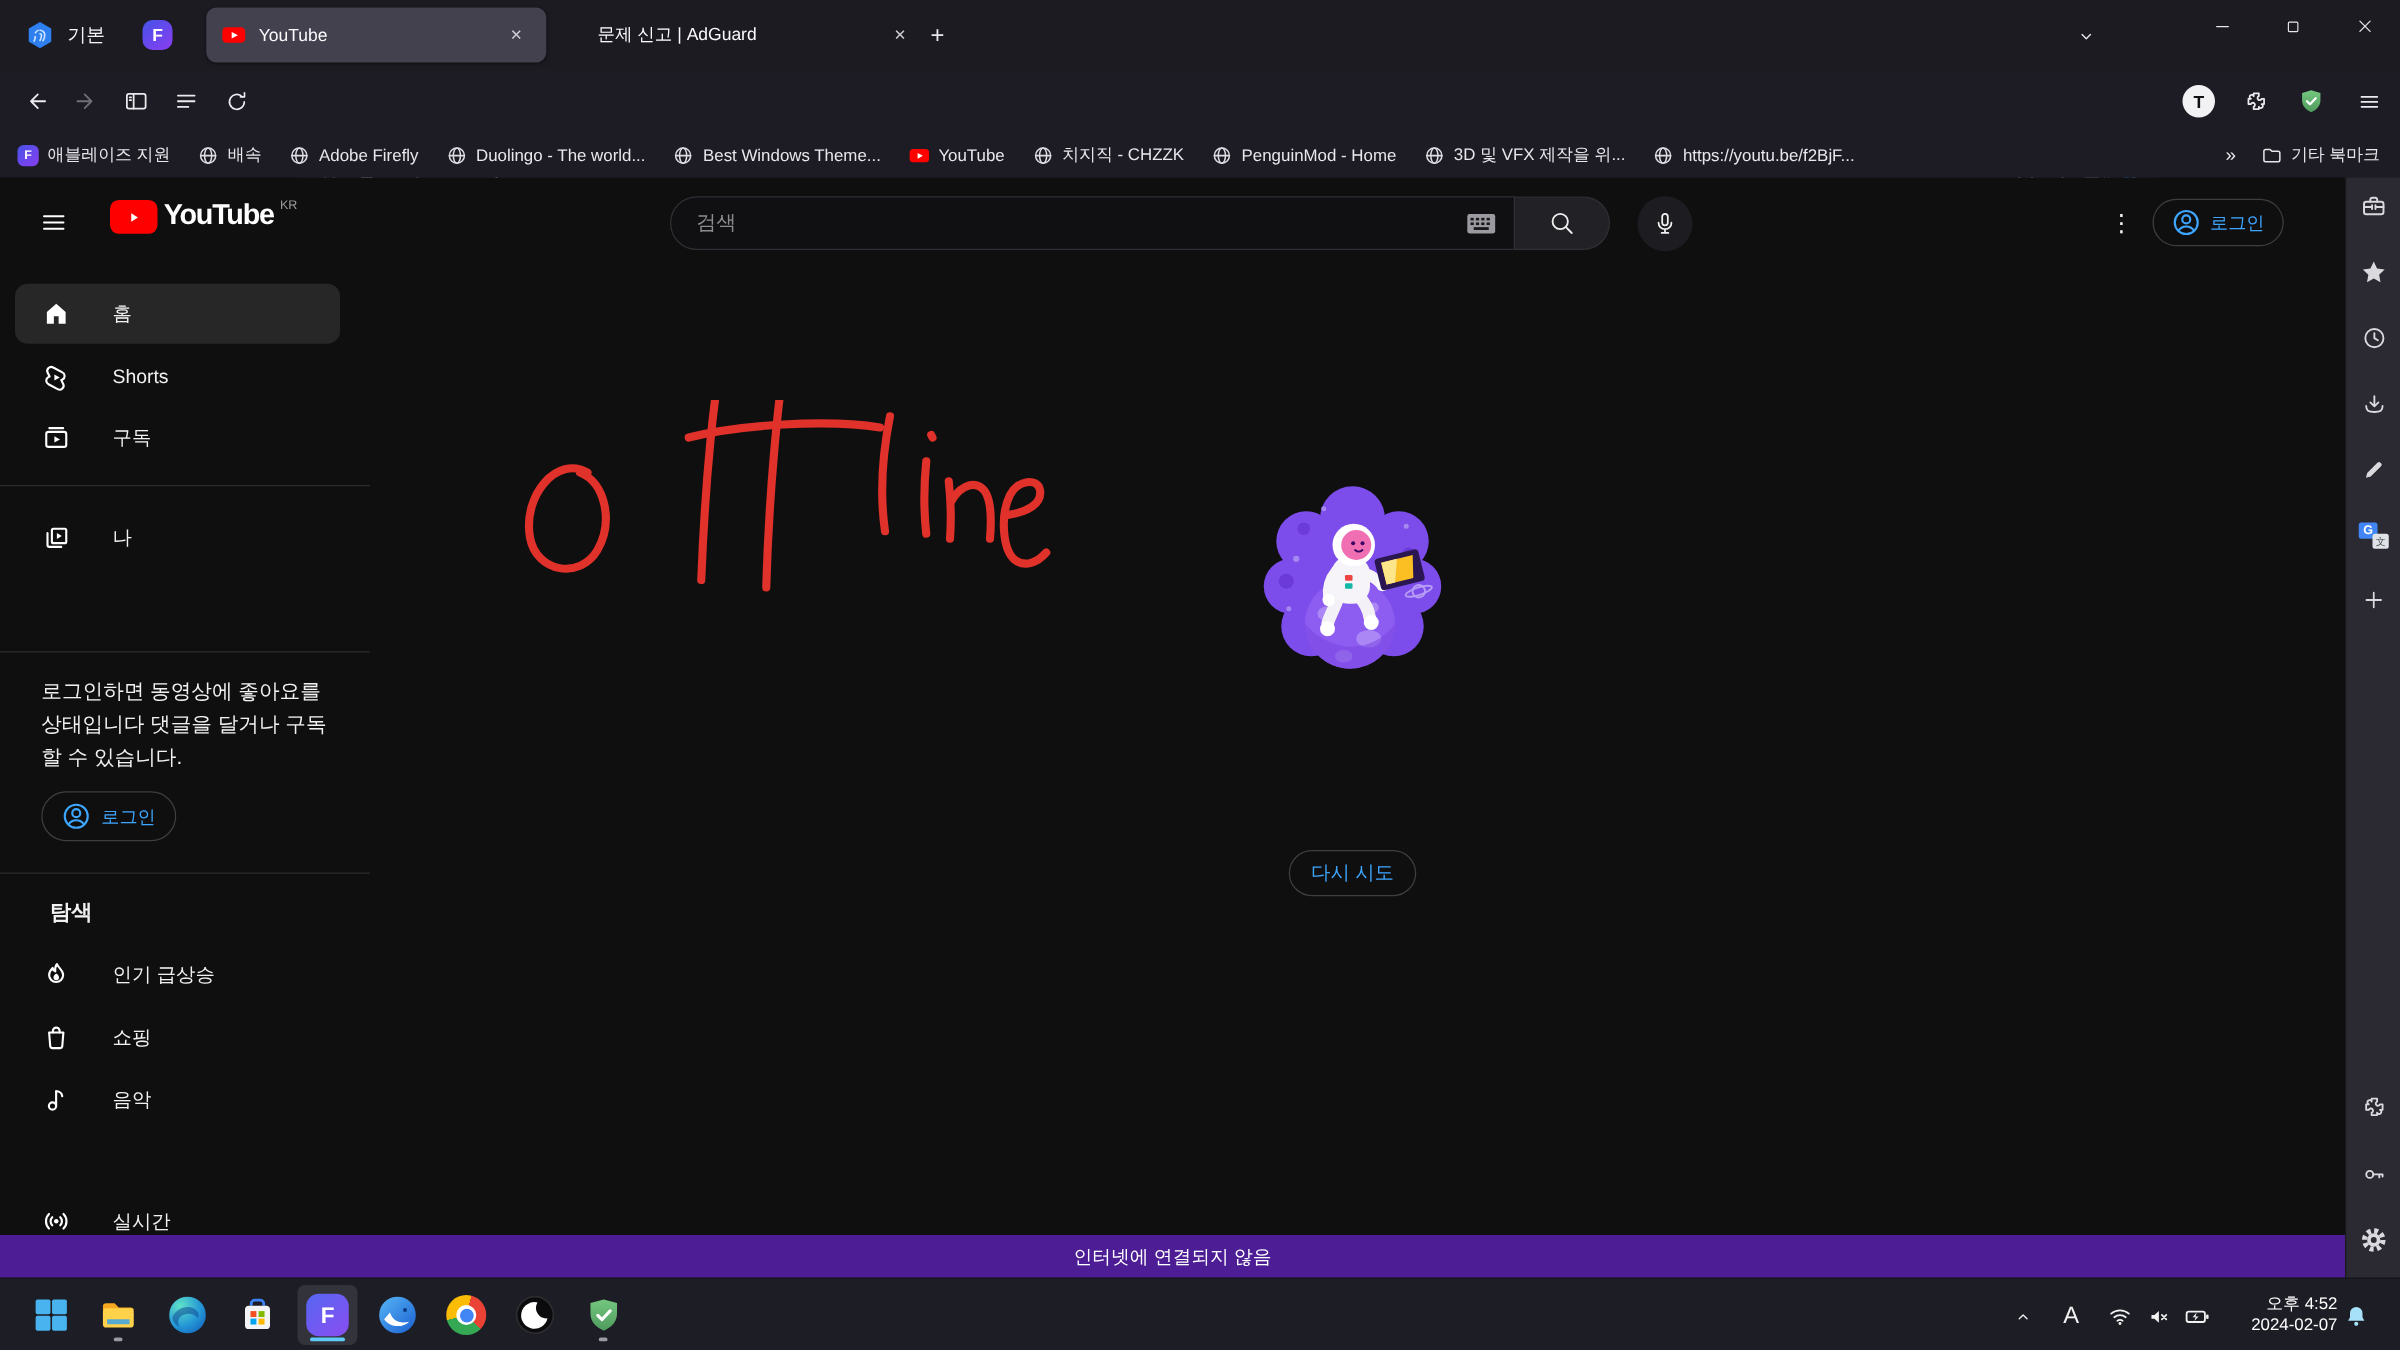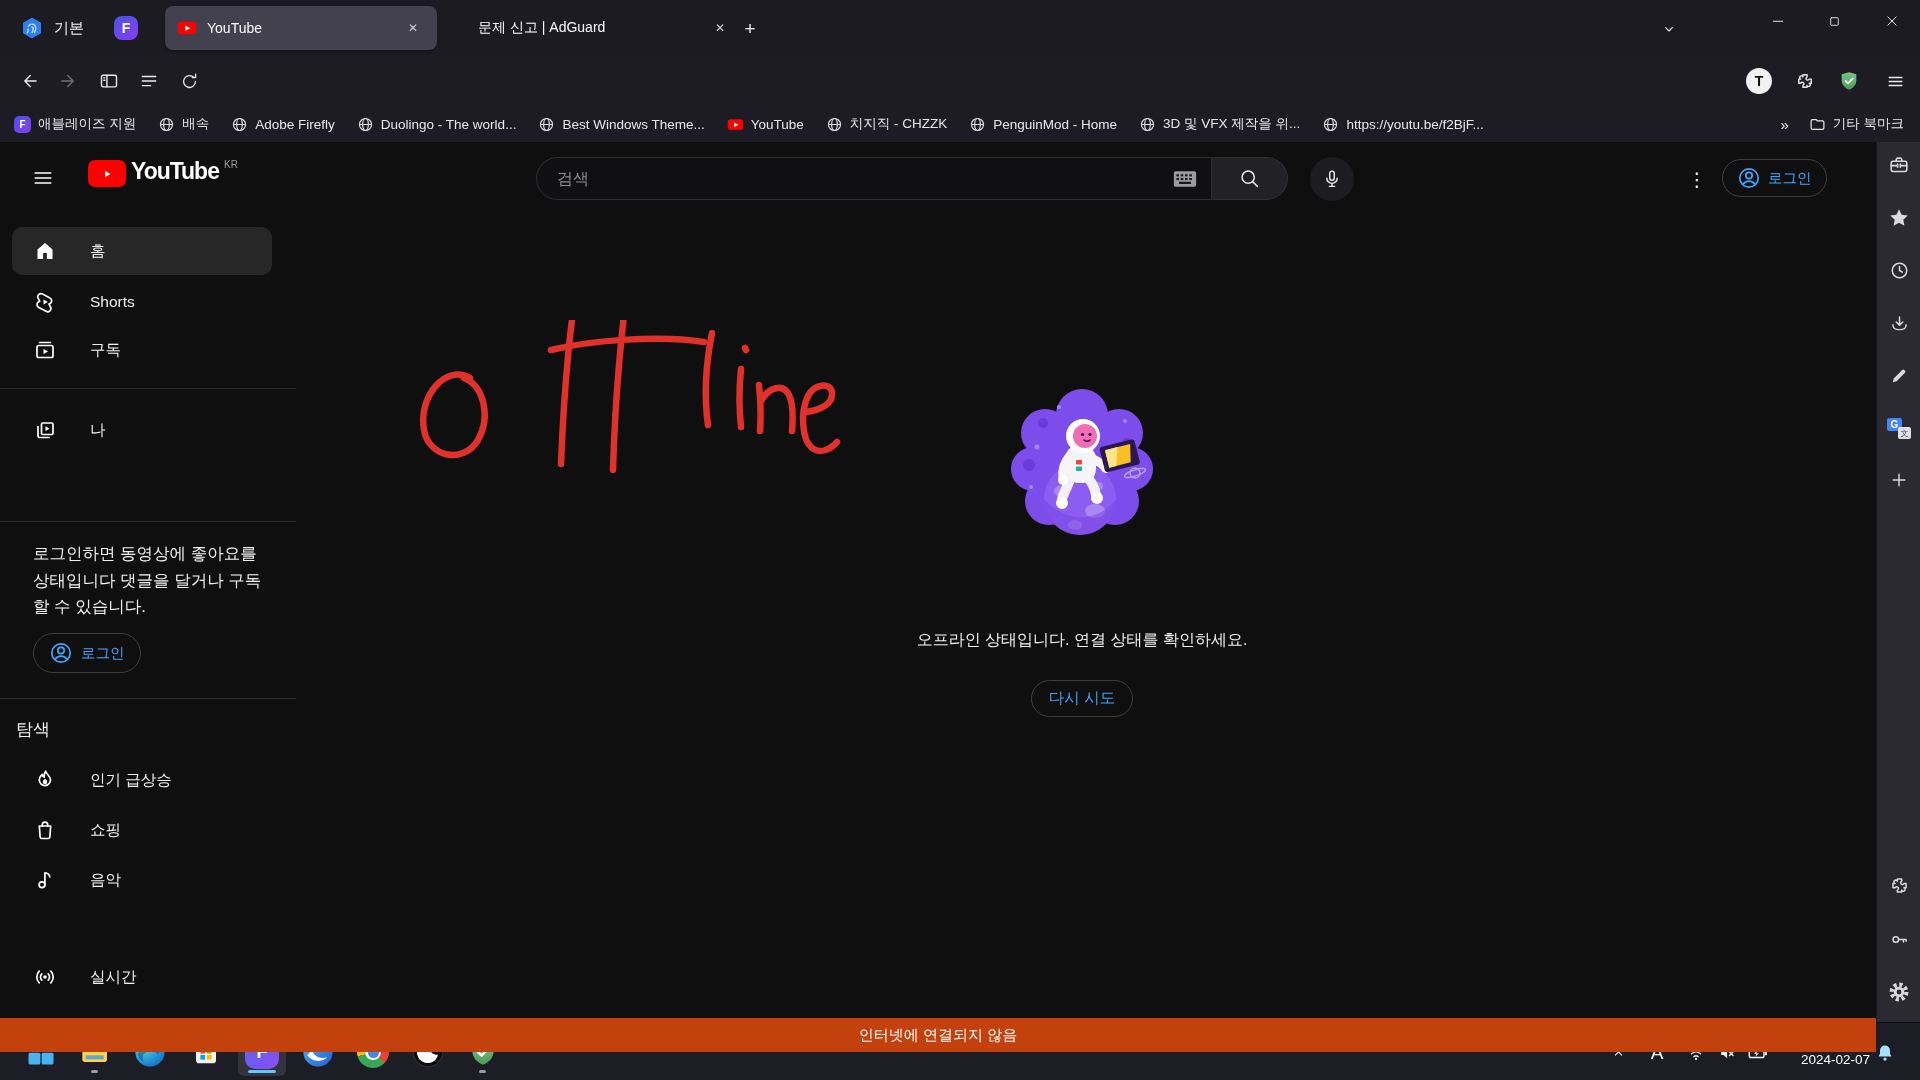--- a/index.html
+++ b/index.html
@@ -51,28 +51,28 @@
 #mic-btn{position:absolute;left:1310px;top:15px;width:44px;height:44px;border-radius:50%;background:#1d1d21;display:flex;align-items:center;justify-content:center;color:#f1f1f1}
 .yt-kebab{position:absolute;left:1678px;top:18px;width:38px;height:38px;display:flex;align-items:center;justify-content:center;font-size:19px;color:#f1f1f1}
 .signin-pill{position:absolute;left:1722px;top:17px;height:38px;border:1px solid #3e3e40;border-radius:19px;display:flex;align-items:center;gap:7px;padding:0 14px;color:#3ea6ff;font-size:14.5px}
 #yt-sidebar{position:absolute;left:0;top:0;width:296px;height:880px}
 .sb-row{position:absolute;left:12px;width:260px;height:48px;border-radius:10px;display:flex;align-items:center;padding-left:21px;font-size:15.5px}
 .sb-row.active{background:#272727}
 .sb-ico{width:24px;height:24px;margin-right:33px;color:#fff;flex:0 0 auto}
 .sb-div{position:absolute;left:0;width:296px;border-top:1px solid #2c2c2c}
 .sb-promo{position:absolute;left:33px;top:398px;width:234px;font-size:16.5px;line-height:26.5px;color:#f1f1f1}
 .sb-signin{position:absolute;left:33px;top:491px;height:40px;border:1px solid #3e3e40;border-radius:20px;display:flex;align-items:center;gap:8px;padding:0 15px;color:#3ea6ff;font-size:14.5px}
-.sb-head{position:absolute;left:16px;top:576px;font-size:17px;font-weight:normal;color:#f1f1f1}
+.sb-head{position:absolute;left:40px;top:576px;font-size:17px;font-weight:bold;color:#f1f1f1}
 #offline-art{position:absolute;left:1007px;top:243px}
 .off-title{position:absolute;left:782px;top:428px;width:600px;text-align:center;font-size:28px;color:#fff}
 .off-msg{position:absolute;left:732px;top:488px;width:700px;text-align:center;font-size:16px;color:#f1f1f1}
 .off-retry{position:absolute;left:960px;top:538px;width:244px;text-align:center}
 .off-retry button{height:37px;padding:0 17px;border-radius:19px;border:1px solid #3f3f41;background:transparent;color:#3ea6ff;font-size:15.5px;font-family:inherit}
 #scrawl{position:absolute;left:400px;top:178px;pointer-events:none}
-#page-status{position:absolute;left:0;top:876px;width:1876px;height:34px;background:#c2410c;display:flex;align-items:center;justify-content:center;font-size:15px;color:#fff;z-index:5}
+#page-status{position:absolute;left:0;top:846px;width:1876px;height:34px;background:#4c1d95;display:flex;align-items:center;justify-content:center;font-size:15px;color:#fff;z-index:5}
 #right-strip{position:absolute;left:1876px;top:0;width:44px;height:880px;background:#2b2a33;border-left:1px solid #1a1920;z-index:6}
 .rs-btn{position:absolute;left:6px;width:32px;height:32px;border-radius:6px;display:flex;align-items:center;justify-content:center;color:#d9d9de}
 .rs-translate{position:relative;width:24px;height:22px}
 .rs-translate b{position:absolute;left:0;top:1px;width:15px;height:13px;background:#4286f5;border-radius:2px;color:#fff;font-size:10px;display:flex;align-items:center;justify-content:center}
 .rs-translate i{position:absolute;right:0;bottom:0;width:13px;height:12px;background:#dfe3e8;border-radius:2px;color:#444;font-size:8px;font-style:normal;display:flex;align-items:center;justify-content:center}
 
 
 #taskbar{position:absolute;left:0;top:1022px;width:1920px;height:58px;background:#1d1d25;border-top:1px solid #101016}
 .tb-app{position:absolute;top:5px;width:48px;height:48px;border-radius:6px;display:flex;align-items:center;justify-content:center}
 .tb-app.active{background:#33333c}
@@ -552,21 +552,20 @@
       <path d="M100 62h13l-6 18h-7z" fill="#fde68a"></path>
     </g>
     <circle cx="76" cy="51" r="17" fill="#ffffff"></circle>
     <circle cx="78" cy="51" r="12" fill="#f06fb2"></circle>
     <circle cx="75.5" cy="49.5" r="1.6" fill="#3b0764"></circle>
       <circle cx="83" cy="49.5" r="1.6" fill="#3b0764"></circle>
     <path d="M77 55q3 2.6 6 0" stroke="#3b0764" stroke-width="1.5" fill="none" stroke-linecap="round"></path>
     <rect x="69" y="75" width="6" height="4.5" rx="1" fill="#ef4444"></rect>
     <rect x="69" y="81.5" width="6" height="4.5" rx="1" fill="#14b8a6"></rect>
   </svg>
-  <div class="off-msg">오프라인 상태입니다. 연결 상태를 확인하세요.</div>
   <div class="off-retry"><button>다시 시도</button></div>
 
   <svg id="scrawl" width="480" height="190" viewBox="400 320 480 190">
     <g fill="none" stroke="#e0312b" stroke-width="6.5" stroke-linecap="round" stroke-linejoin="round">
       <path d="M470 378c-24-14-52 18-46 52 5 28 40 34 54 10 13-23 6-54-14-62"></path>
       <path d="M551 350c40-10 110-15 153-8"></path>
       <path d="M581 268c-10 40-17 120-20 196"></path>
       <path d="M630 274c-8 45-15 125-17 196"></path>
       <path d="M712 333c-6 30-8 64-4 92"></path>
       <path d="M741 369c-2 20-2 40 0 58"></path>

